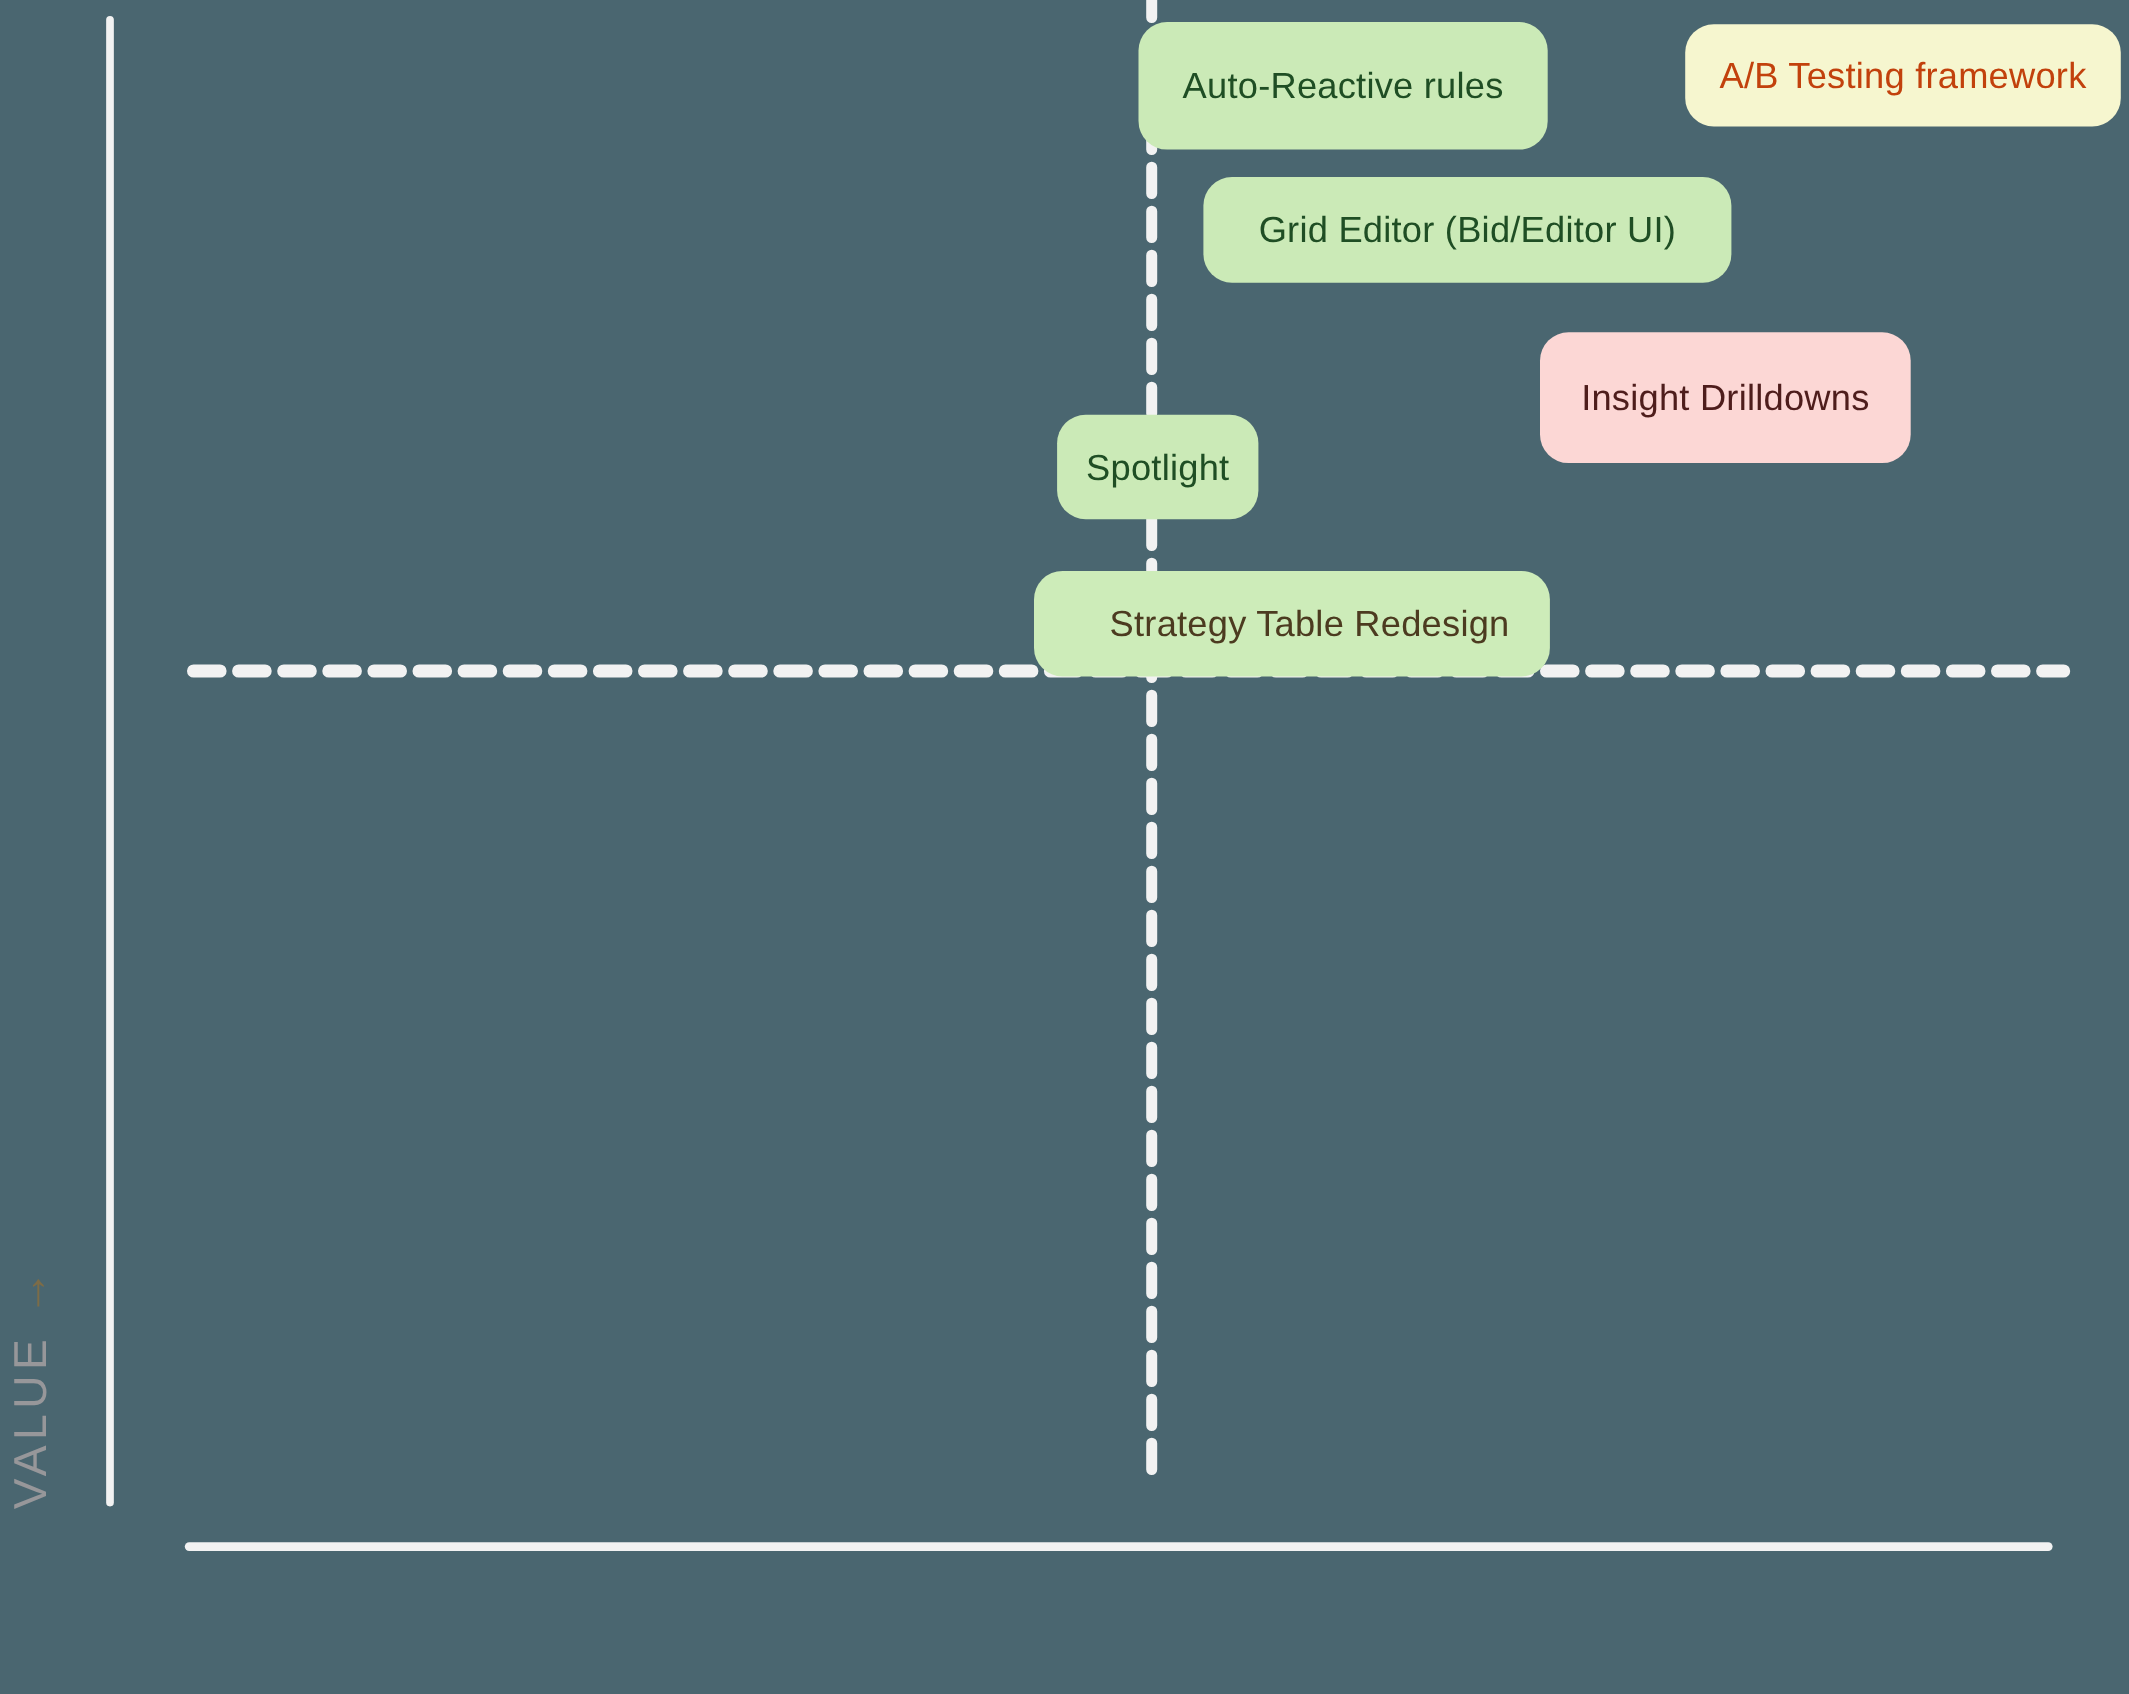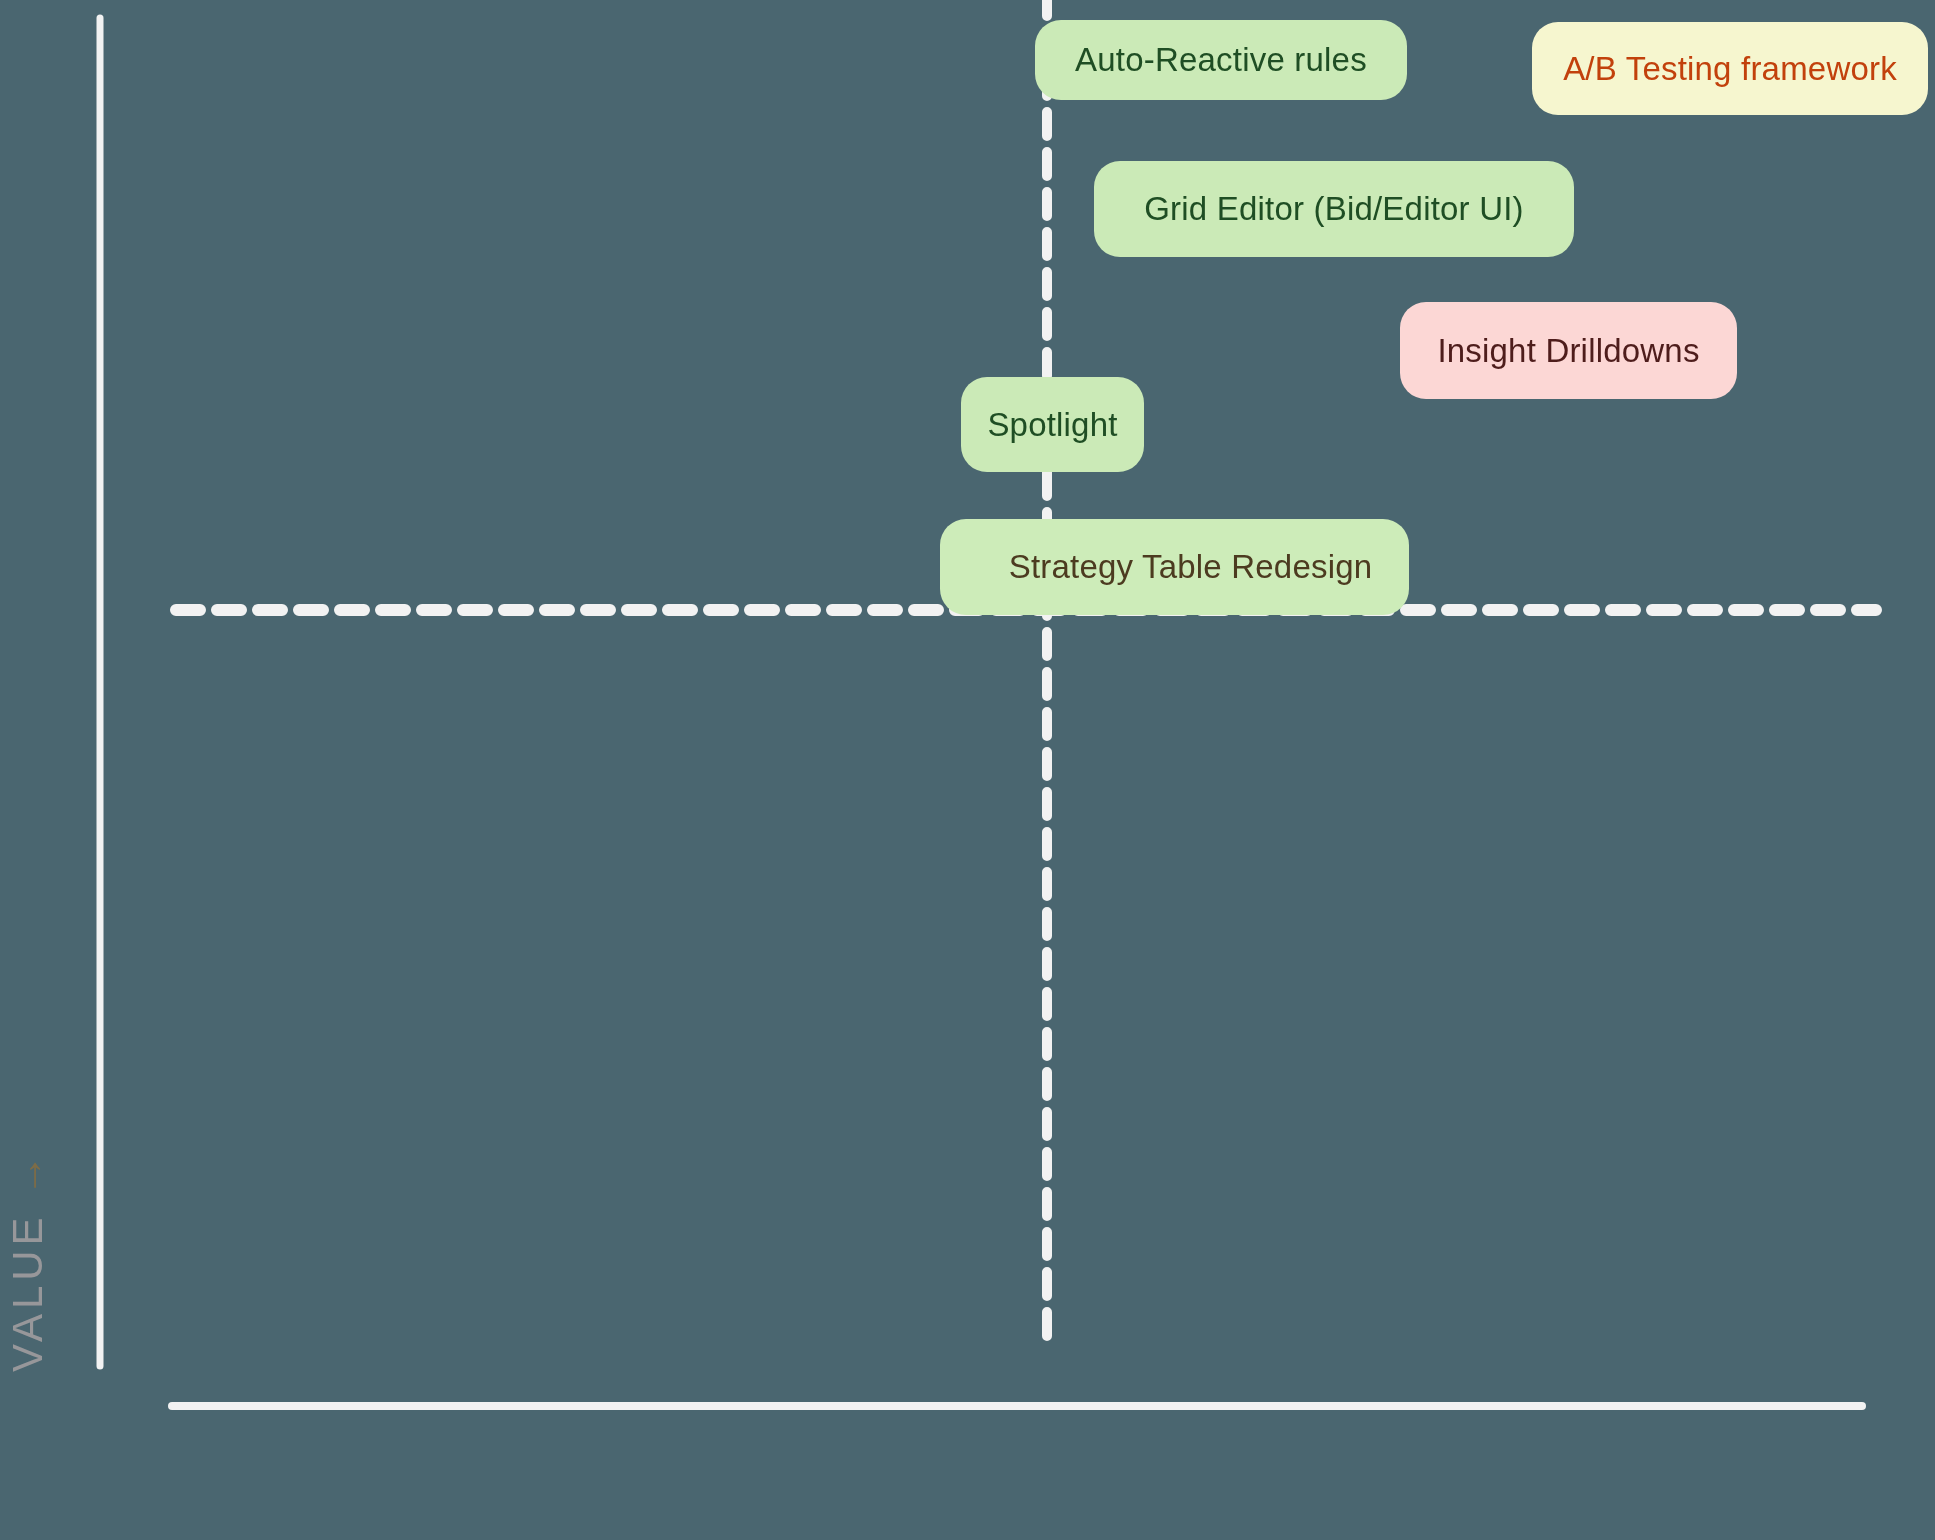--- a/index.html
+++ b/index.html
@@ -57,30 +57,30 @@
     <line x1="100" y1="18" x2="100" y2="1366" stroke="#f2f2f2" stroke-width="7" stroke-linecap="round"></line>
 
     <line x1="172" y1="1406" x2="1862" y2="1406" stroke="#f2f2f2" stroke-width="8" stroke-linecap="round"></line>
 
     <line x1="176" y1="610" x2="1876" y2="610" stroke="#f2f2f2" stroke-width="12" stroke-linecap="round" stroke-dasharray="24 17"></line>
 
     <line x1="1047" y1="-8" x2="1047" y2="1348" stroke="#f2f2f2" stroke-width="10" stroke-linecap="round" stroke-dasharray="24 16"></line>
   </svg>
 
   <div id="cards-layer">
-      <div class="card card--green" style="left: 1035px; top: 20px; width: 372px; height: 80px;">
+      <div class="card card--green" style="left: 1035px; top: 20px; width: 372px; height: 116px;">
       <span class="card-label">Auto-Reactive rules</span>
     </div>
       <div class="card card--yellow" style="left: 1532px; top: 22px; width: 396px; height: 93px;">
       <span class="card-label">A/B Testing framework</span>
     </div>
       <div class="card card--green" style="left: 1094px; top: 161px; width: 480px; height: 96px;">
       <span class="card-label">Grid Editor (Bid/Editor UI)</span>
     </div>
-      <div class="card card--pink" style="left: 1400px; top: 302px; width: 337px; height: 97px;">
+      <div class="card card--pink" style="left: 1400px; top: 302px; width: 337px; height: 119px;">
       <span class="card-label">Insight Drilldowns</span>
     </div>
       <div class="card card--green" style="left: 961px; top: 377px; width: 183px; height: 95px;">
       <span class="card-label">Spotlight</span>
     </div>
       <div class="card card--green-brown" style="left: 940px; top: 519px; width: 437px; height: 96px; padding-left: 32px;">
       <span class="card-label">Strategy Table Redesign</span>
     </div>
     </div>
 

